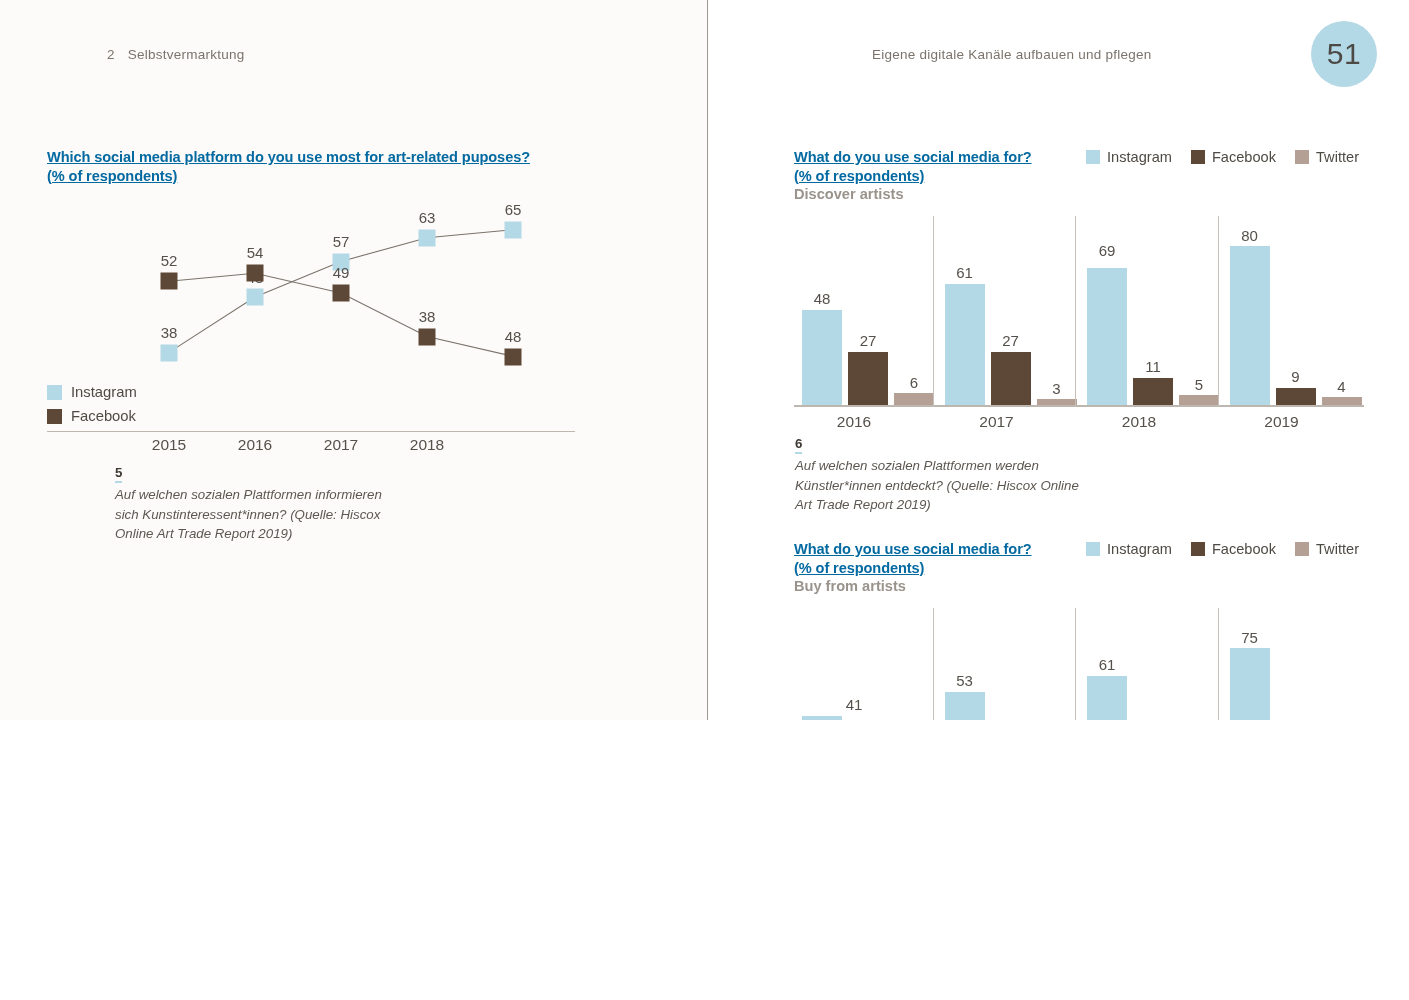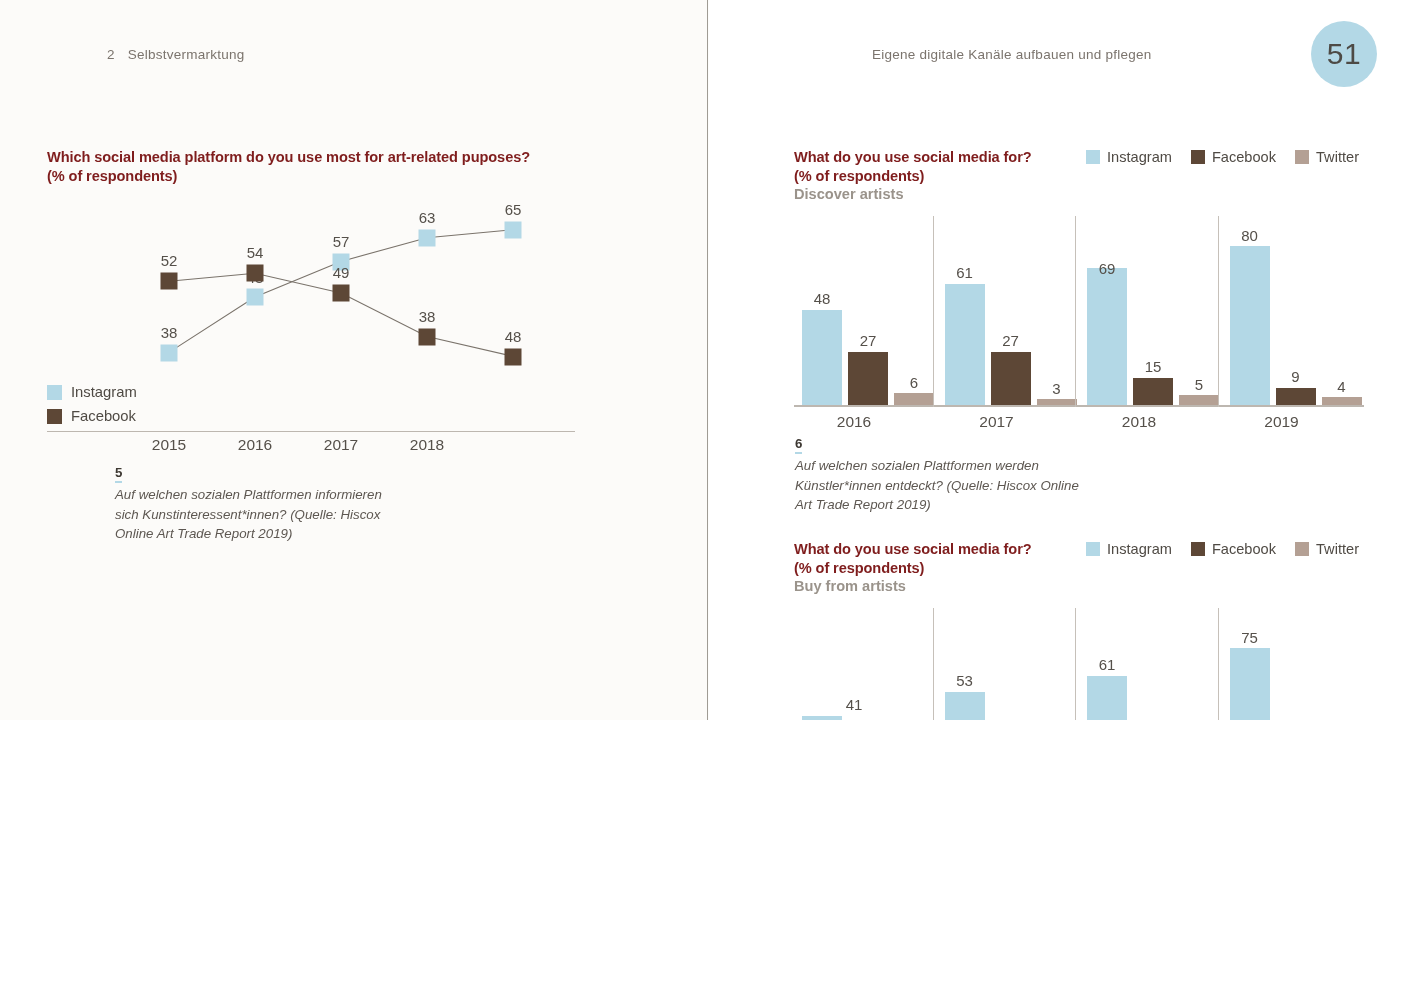--- a/index.html
+++ b/index.html
@@ -61,23 +61,24 @@
     justify-content: center;
     font-size: 30px;
     color: #4d4a45;
     letter-spacing: .5px;
   }
 
   
   .chart-title {
     font-size: 14.6px;
     font-weight: bold;
-    color: #7f1d1d;
+    color: #0369a1;
     line-height: 18.6px;
     letter-spacing: -.1px;
+    text-decoration: underline;
   }
   .chart-sub {
     font-size: 14.6px;
     font-weight: bold;
     color: #9a938b;
     line-height: 18.6px;
   }
   .legend {
     display: flex;
     align-items: center;
@@ -301,23 +302,23 @@
         <div class="bar-val" style="left: 120px; bottom: 15.9318px; transform: translateX(-50%);">6</div>
         <div class="bar-sep" style="left: 138.5px; height: 191px;"></div>
         <div class="bar" style="left: 150.5px; width: 40px; height: 121.307px; background: rgb(179, 216, 230);"></div>
         <div class="bar-val" style="left: 170.5px; bottom: 125.307px; transform: translateX(-50%);">61</div>
         <div class="bar" style="left: 196.5px; width: 40px; height: 53.6932px; background: rgb(93, 71, 54);"></div>
         <div class="bar-val" style="left: 216.5px; bottom: 57.6932px; transform: translateX(-50%);">27</div>
         <div class="bar" style="left: 242.5px; width: 40px; height: 5.96591px; background: rgb(180, 160, 148);"></div>
         <div class="bar-val" style="left: 262.5px; bottom: 9.96591px; transform: translateX(-50%);">3</div>
         <div class="bar-sep" style="left: 281px; height: 191px;"></div>
         <div class="bar" style="left: 293px; width: 40px; height: 137.216px; background: rgb(179, 216, 230);"></div>
-        <div class="bar-val" style="left: 313px; bottom: 130px; transform: translateX(-50%);">69</div>
+        <div class="bar-val" style="left: 313px; bottom: 148px; transform: translateX(-50%);">69</div>
         <div class="bar" style="left: 339px; width: 40px; height: 27.8409px; background: rgb(93, 71, 54);"></div>
-        <div class="bar-val" style="left: 359px; bottom: 31.8409px; transform: translateX(-50%);">15</div>
+        <div class="bar-val" style="left: 359px; bottom: 31.8409px; transform: translateX(-50%);">11</div>
         <div class="bar" style="left: 385px; width: 40px; height: 9.94318px; background: rgb(180, 160, 148);"></div>
         <div class="bar-val" style="left: 405px; bottom: 13.9432px; transform: translateX(-50%);">5</div>
         <div class="bar-sep" style="left: 423.5px; height: 191px;"></div>
         <div class="bar" style="left: 435.5px; width: 40px; height: 159.091px; background: rgb(179, 216, 230);"></div>
         <div class="bar-val" style="left: 455.5px; bottom: 163.091px; transform: translateX(-50%);">80</div>
         <div class="bar" style="left: 481.5px; width: 40px; height: 17.8977px; background: rgb(93, 71, 54);"></div>
         <div class="bar-val" style="left: 501.5px; bottom: 21.8977px; transform: translateX(-50%);">9</div>
         <div class="bar" style="left: 527.5px; width: 40px; height: 7.95455px; background: rgb(180, 160, 148);"></div>
         <div class="bar-val" style="left: 547.5px; bottom: 11.9545px; transform: translateX(-50%);">4</div>
       </div>

